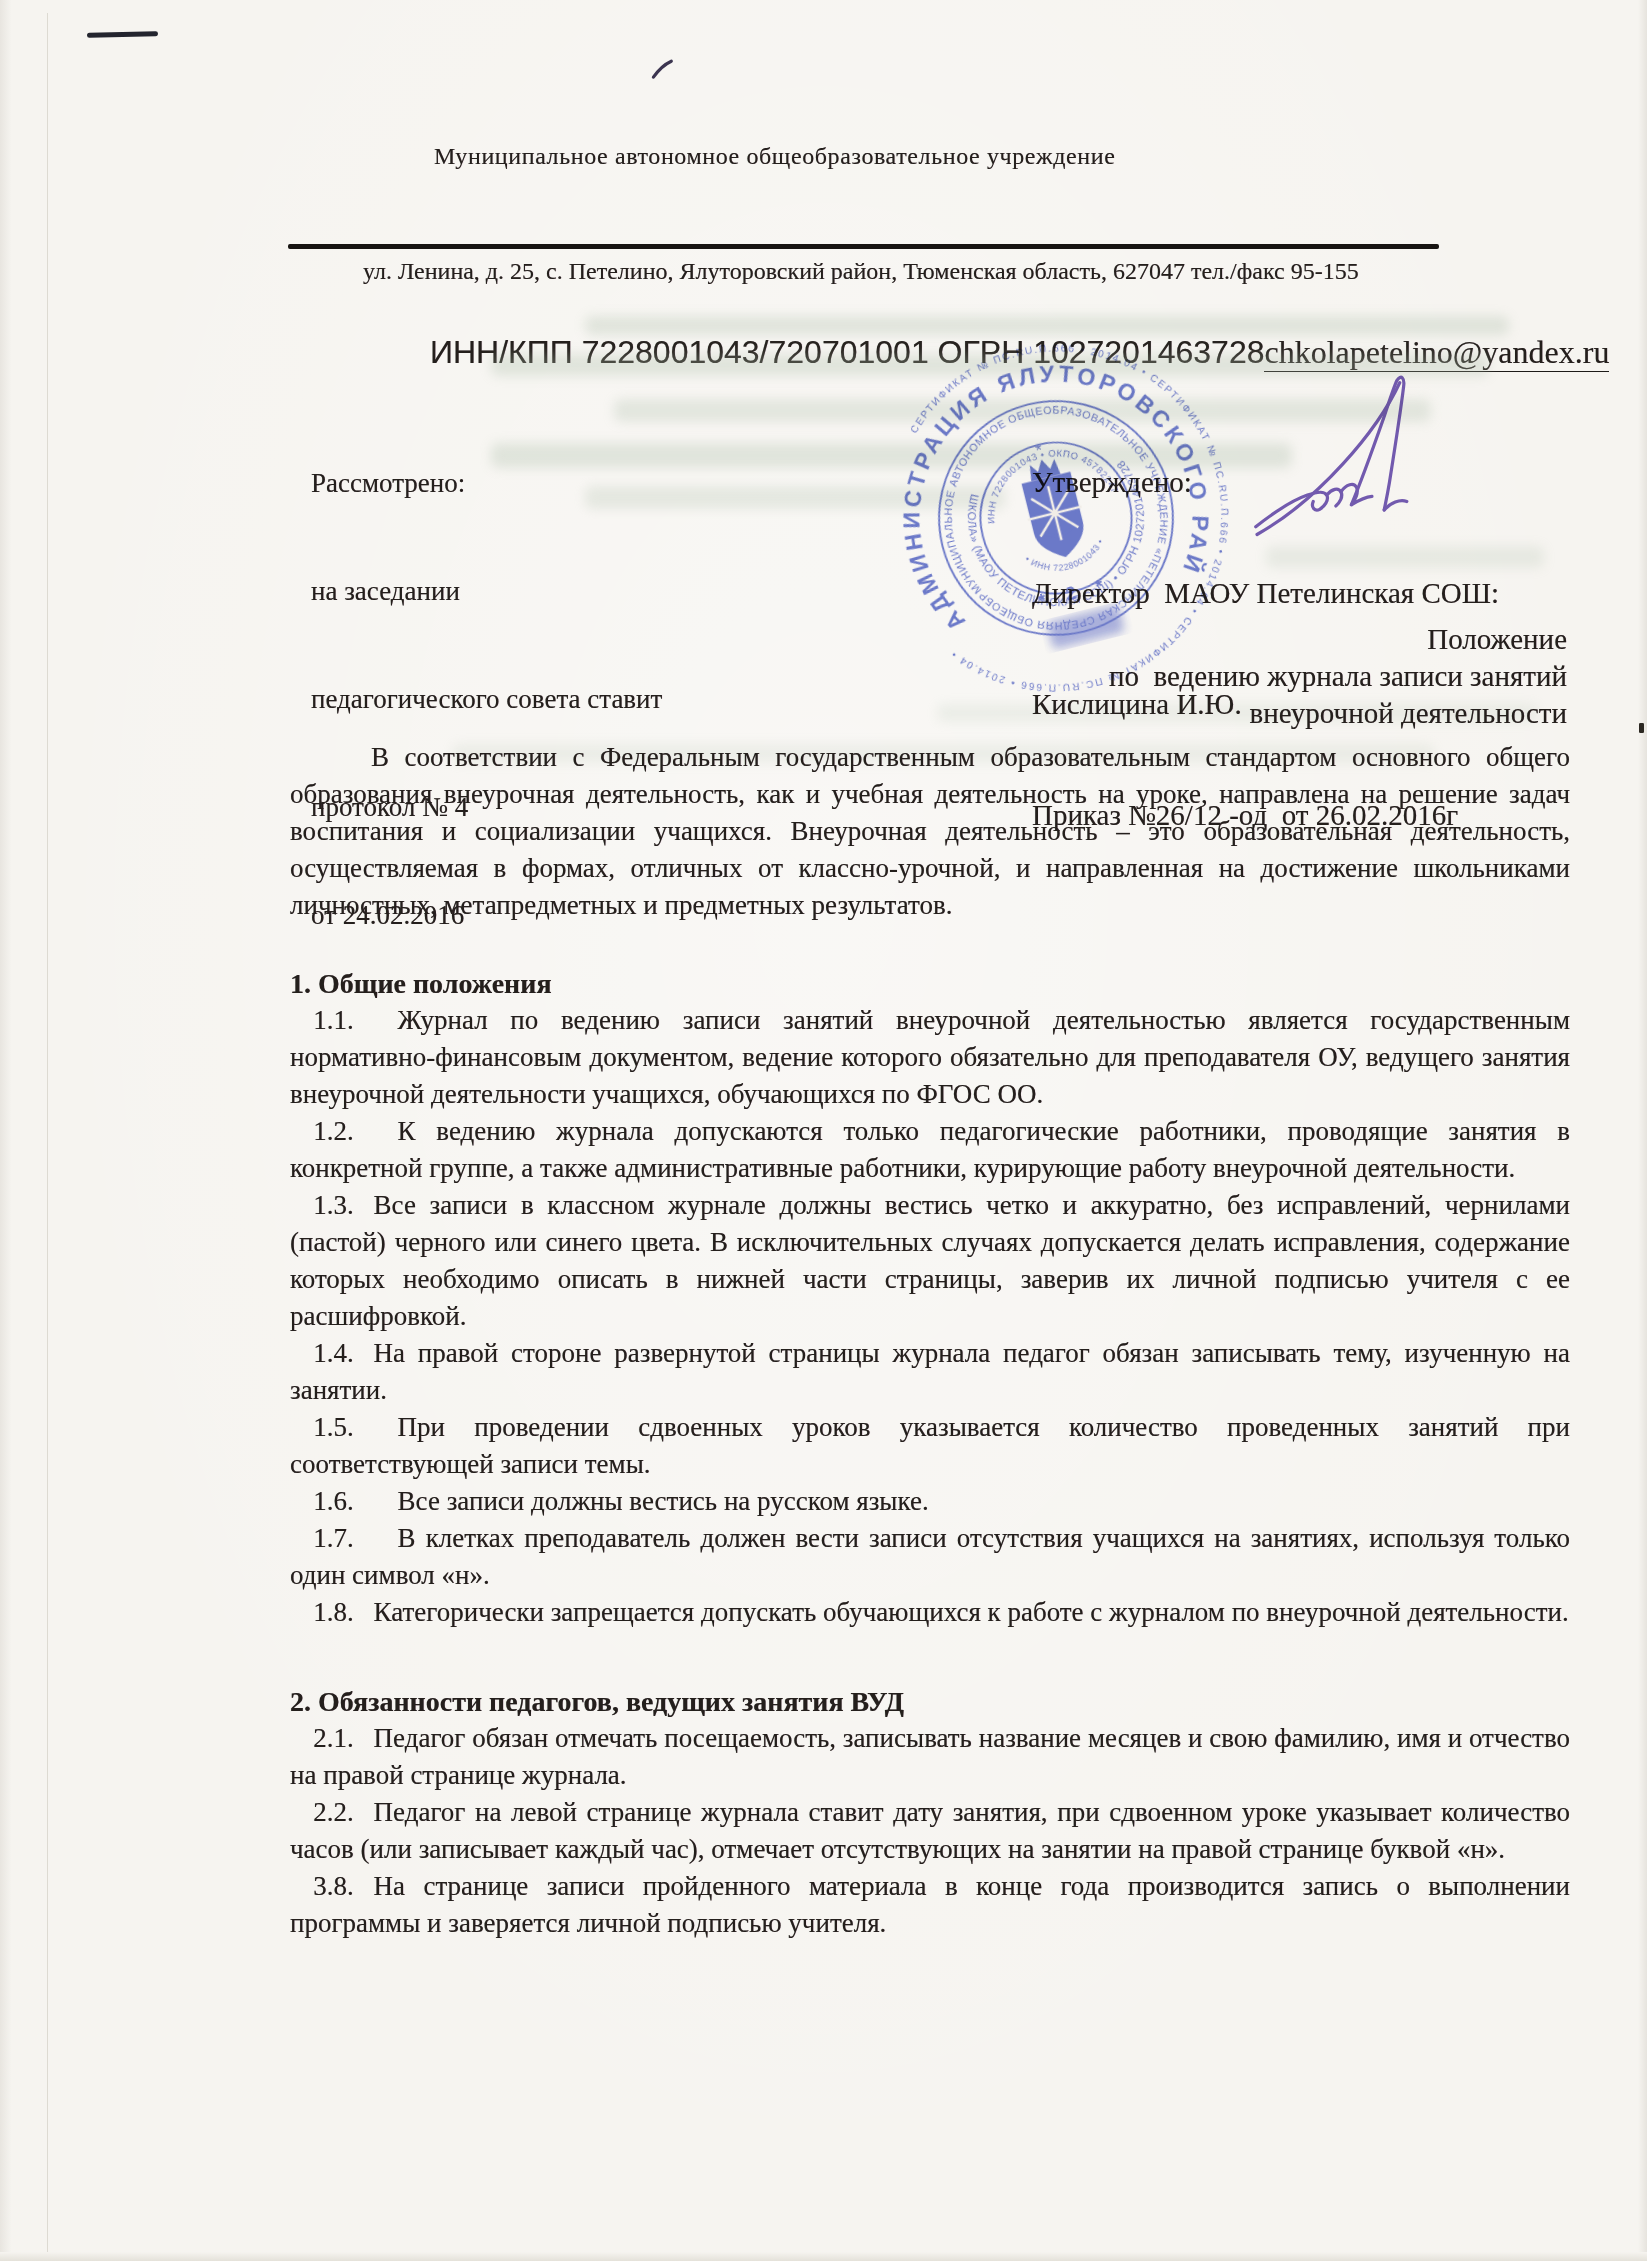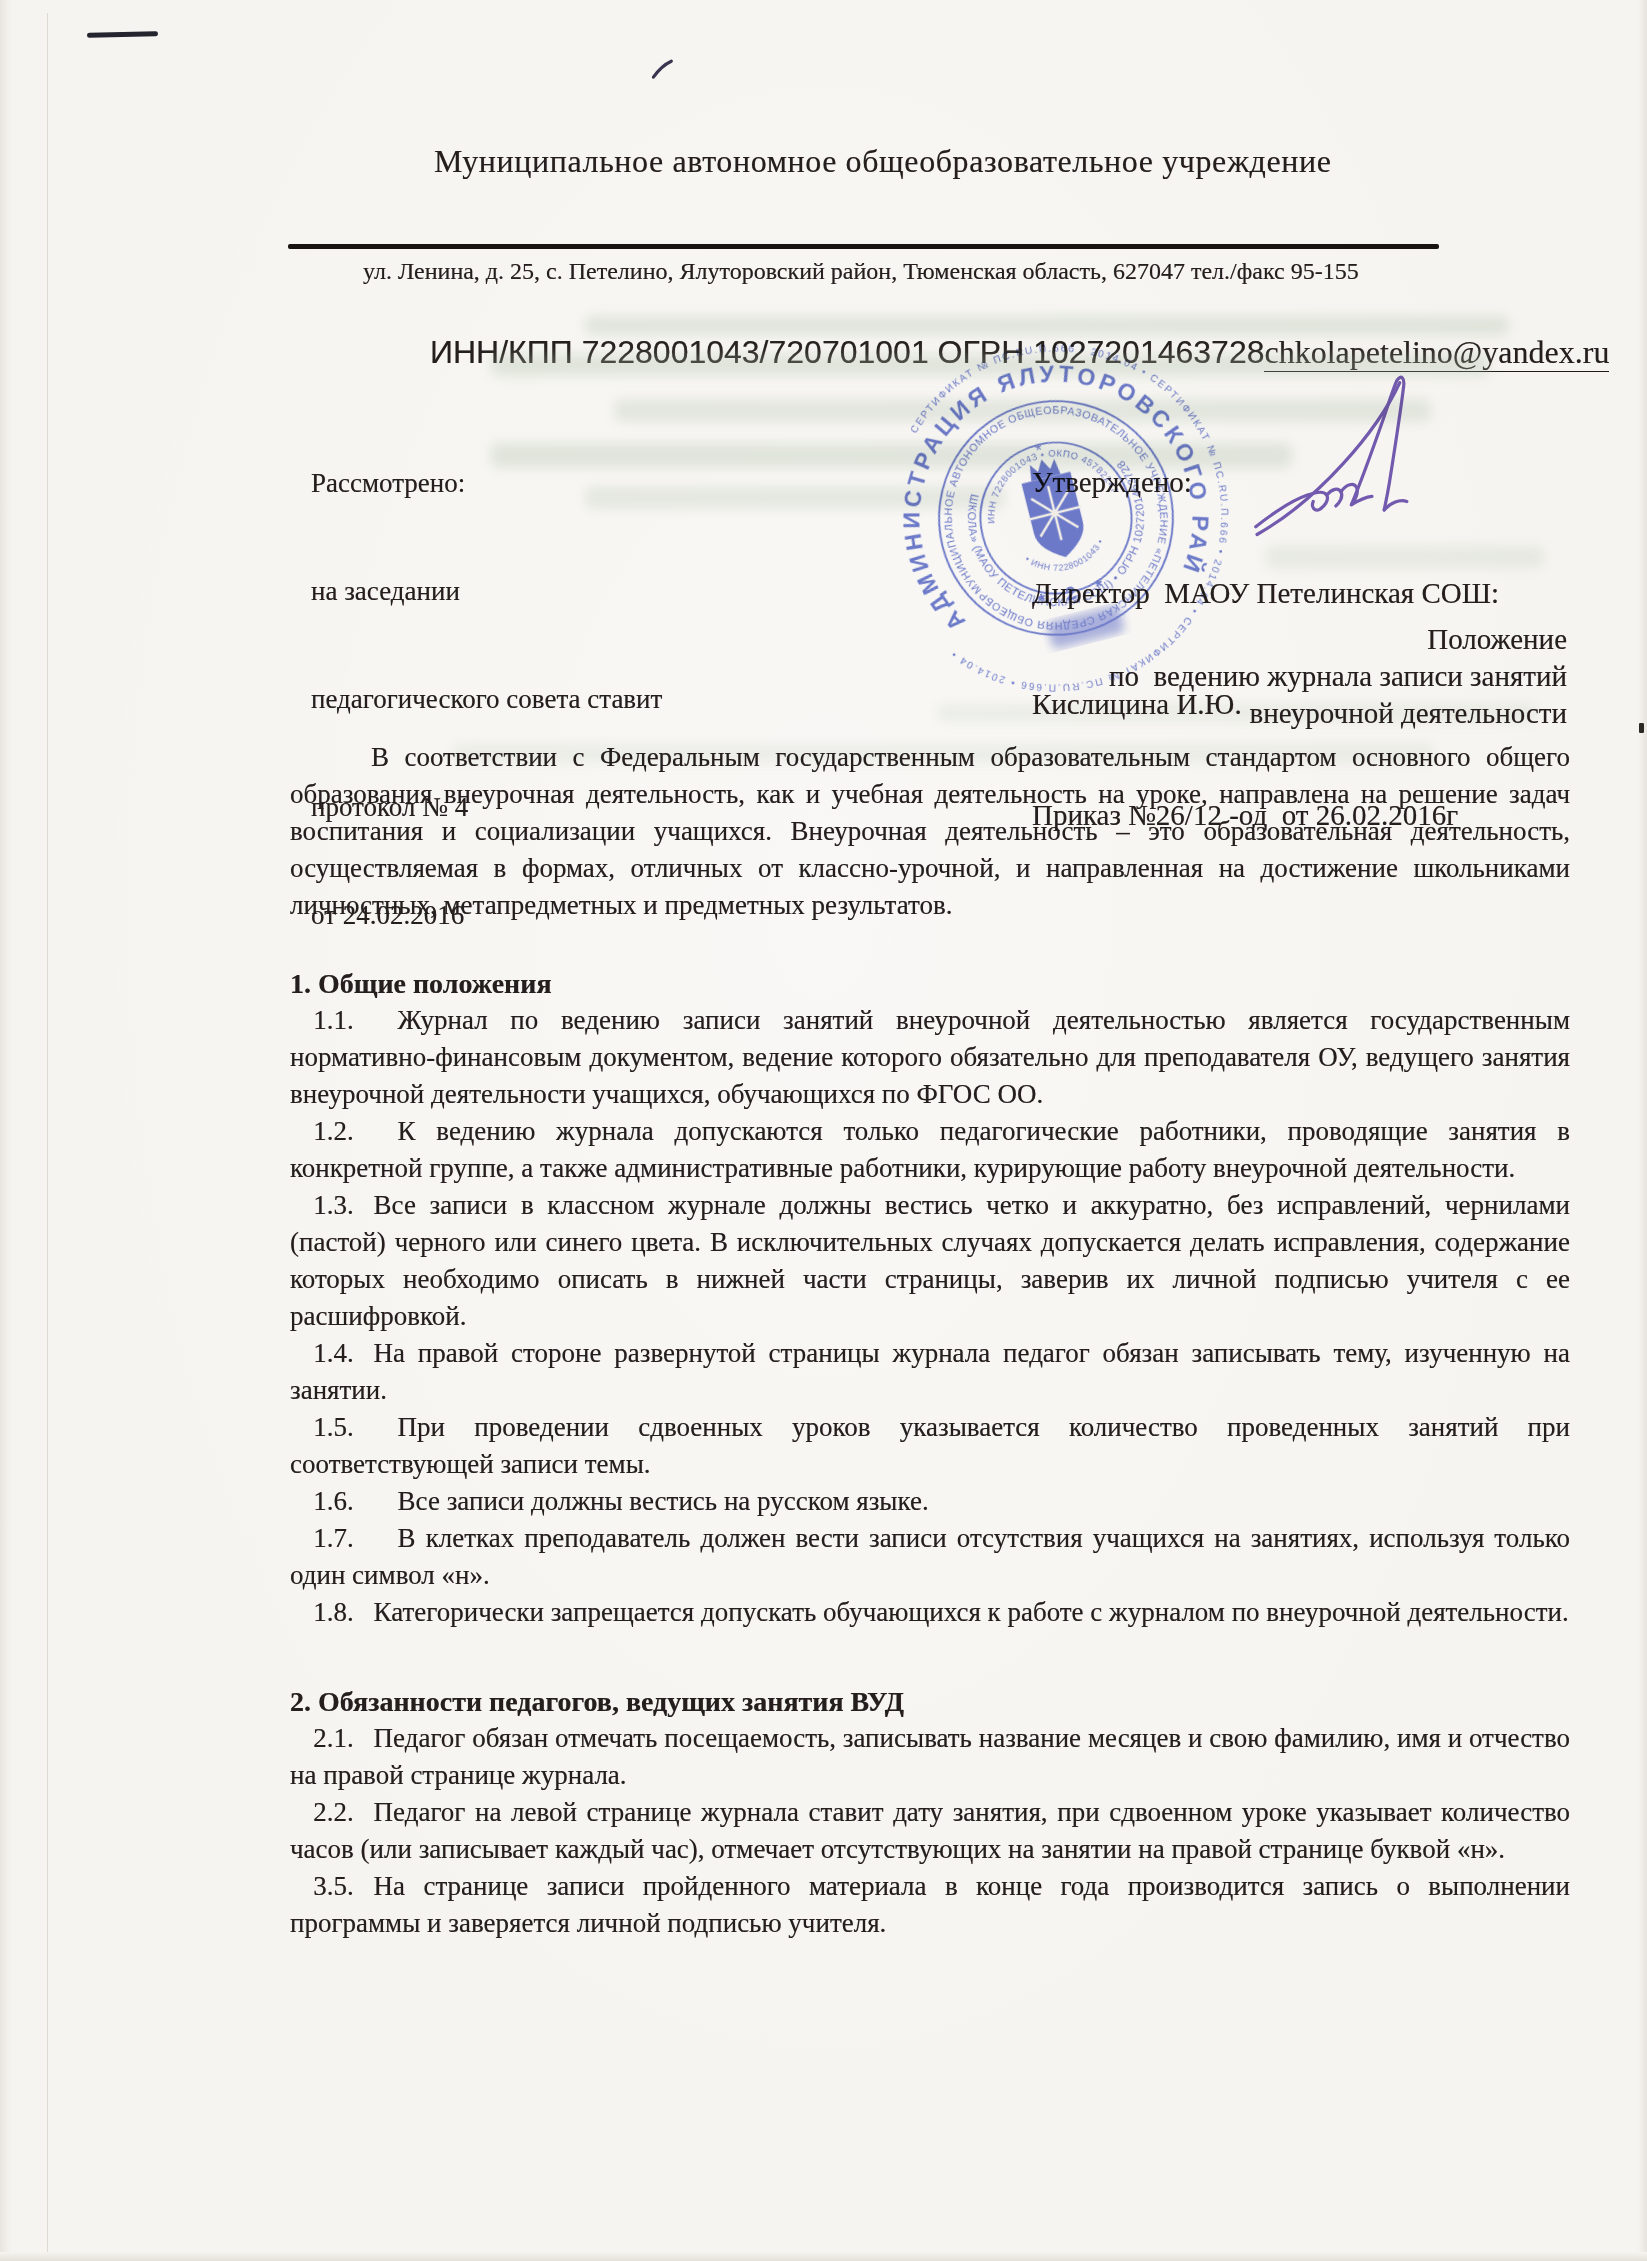--- a/index.html
+++ b/index.html
@@ -10,21 +10,21 @@
     background-image:
       radial-gradient(ellipse at 50% 40%, rgba(255,255,255,0.35), rgba(0,0,0,0) 70%),
       linear-gradient(90deg, rgba(190,185,175,0.25) 0px, rgba(0,0,0,0) 11.6px),
       linear-gradient(270deg, rgba(190,185,175,0.28) 0px, rgba(0,0,0,0) 9px);
     overflow:hidden;
     font-family:"Liberation Serif", serif;
     color:#241f1c;
   }
   .txt{text-shadow:0 0 0.6px rgba(60,40,50,.45), 0.6px 0 0 rgba(190,70,160,.10), -0.6px 0 0 rgba(70,160,90,.10);}
   
-  .org-type{position:absolute;left:434px;top:143px;font-size:32px;letter-spacing:0.6px;white-space:pre;}
+  .org-type{position:absolute;left:434px;top:143px;font-size:24px;letter-spacing:0.6px;white-space:pre;}
   .school-name{position:absolute;left:362px;top:189px;font-size:41px;font-weight:bold;letter-spacing:0.6px;white-space:pre;}
   .head-rule{position:absolute;left:288px;top:244px;width:1151px;height:4.5px;background:#171412;border-radius:1.9px;}
   .address{position:absolute;left:363px;top:258px;font-size:24px;font-weight:normal;white-space:pre;}
   .requisites{position:absolute;left:430px;top:289px;font-size:32px;font-family:"Liberation Sans",sans-serif;white-space:pre;margin-top:45px;}
   .requisites .email{font-family:"Liberation Serif",serif;border-bottom:1.9px solid #1e1b19;padding-bottom:1.3px;}
   
   .approve-left{position:absolute;left:311px;top:393px;font-size:27px;line-height:36px;white-space:pre;}
   .approve-right{position:absolute;left:1032px;top:390px;font-size:29px;line-height:37px;white-space:pre;z-index:3;}
   .approve-left div,.approve-right div{white-space:pre;}
   
@@ -160,17 +160,17 @@
     <p class="item"><span class="num narrow">1.3.</span><span>Все записи в классном журнале должны вестись четко и аккуратно, без исправлений, чернилами (пастой) черного или синего цвета. В исключительных случаях допускается делать исправления, содержание которых необходимо описать в нижней части страницы, заверив их личной подписью учителя с ее расшифровкой.</span></p>
     <p class="item"><span class="num narrow">1.4.</span><span>На правой стороне развернутой страницы журнала педагог обязан записывать тему, изученную на занятии.</span></p>
     <p class="item"><span class="num">1.5.</span><span>При проведении сдвоенных уроков указывается количество проведенных занятий при соответствующей записи темы.</span></p>
     <p class="item"><span class="num">1.6.</span><span>Все записи должны вестись на русском языке.</span></p>
     <p class="item"><span class="num">1.7.</span><span>В клетках преподаватель должен вести записи отсутствия учащихся на занятиях, используя только один символ «н».</span></p>
     <p class="item"><span class="num narrow">1.8.</span><span>Категорически запрещается допускать обучающихся к работе с журналом по внеурочной деятельности.</span></p>
 
     <p class="sec-head s2">2. Обязанности педагогов, ведущих занятия ВУД</p>
     <p class="item"><span class="num narrow">2.1.</span><span>Педагог обязан отмечать посещаемость, записывать название месяцев и свою фамилию, имя и отчество на правой странице журнала.</span></p>
     <p class="item"><span class="num narrow">2.2.</span><span>Педагог на левой странице журнала ставит дату занятия, при сдвоенном уроке указывает количество часов (или записывает каждый час), отмечает отсутствующих на занятии на правой странице буквой «н».</span></p>
-    <p class="item"><span class="num narrow">3.5.</span><span>На странице записи пройденного материала в конце года производится запись о выполнении программы и заверяется личной подписью учителя.</span></p>
+    <p class="item"><span class="num narrow">3.8.</span><span>На странице записи пройденного материала в конце года производится запись о выполнении программы и заверяется личной подписью учителя.</span></p>
   </div>
 
 </div>
 
 
 </body></html>

